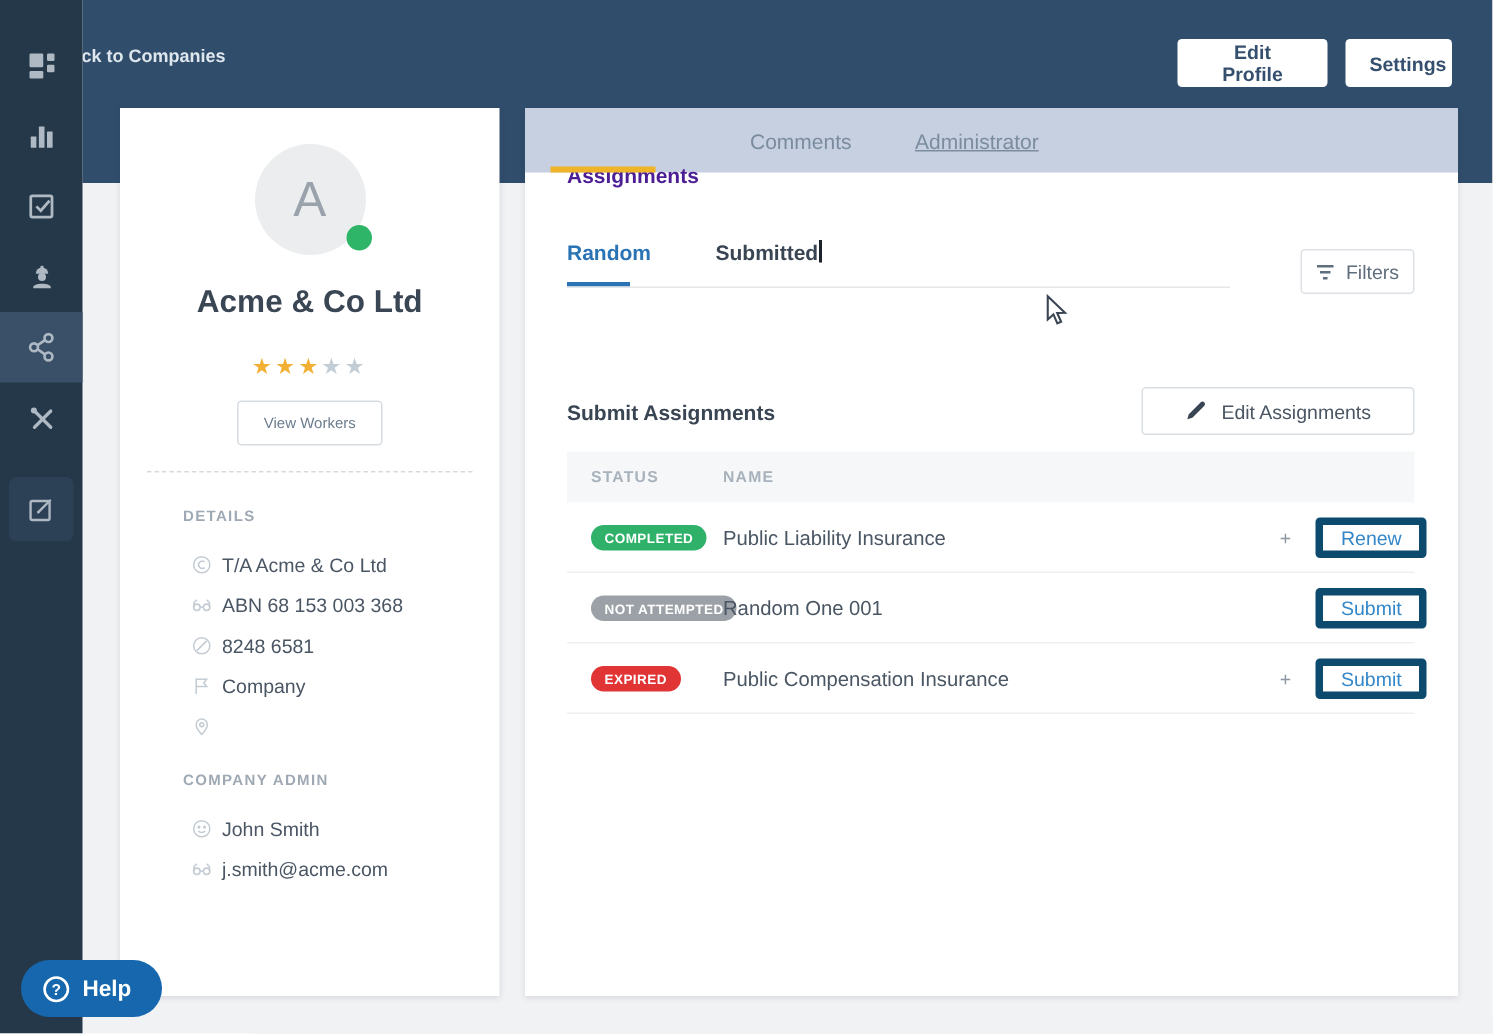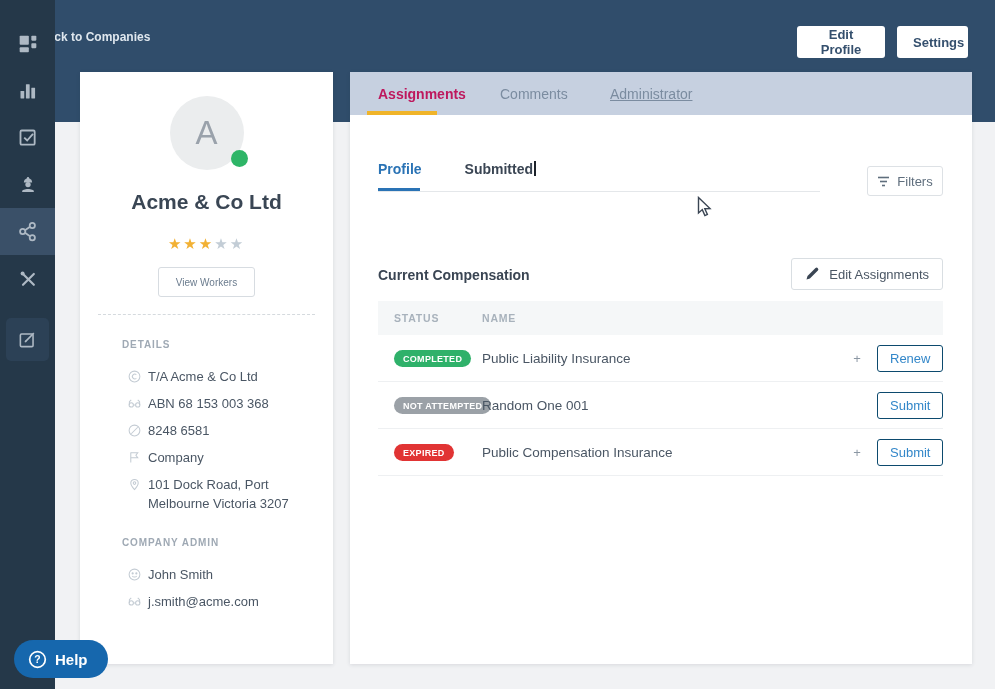--- a/index.html
+++ b/index.html
@@ -21,21 +21,21 @@
     position:absolute; left:23px; top:30px;
     display:flex; align-items:center; gap:9px;
     color:#dfe7ee; font-size:12px; font-weight:bold; cursor:pointer;
   }
   .top-btn {
     position:absolute; top:26px; height:32px;
     background:#fff; border:none; border-radius:3px;
     font-family:inherit; font-size:13px; font-weight:600; color:#35506e;
     cursor:pointer; padding:0 16px;
   }
-  .btn-edit-profile { right:110px; width:88px; }
+  .btn-edit-profile { right:110px; width:100px; }
   .btn-settings { right:27px; width:71px; }
 
   
   .sidebar {
     position:absolute; left:0; top:0; width:55px; height:689px;
     background:var(--sidebar-bg,#253849); z-index:5;
     display:flex; flex-direction:column; align-items:stretch;
   }
   .side-item {
     height:47px; display:flex; align-items:center; justify-content:center;
@@ -98,21 +98,21 @@
   
   .main-panel {
     position:absolute; left:350px; top:72px; width:622px; height:592px;
     background:#fff; box-shadow:0 1px 4px rgba(30,40,60,.12);
   }
   .tabstrip {
     position:absolute; left:0; top:0; right:0; height:43px;
     background:var(--tabstrip-bg,#c6d0e0);
   }
   .tab { position:absolute; top:14px; font-size:14px; cursor:pointer; color:#7b8ca0; }
-  .tab.active { color:#be185d; font-weight:bold; }
+  .tab.active { color:#4c1d95; font-weight:bold;margin-top:23px; }
   .tab-assignments { left:28px; }
   .tab-comments { left:150px; }
   .tab-administrator { left:260px;text-decoration:underline; }
   .tab-underline {
     position:absolute; left:17px; bottom:0; width:70px; height:4px;
     background:var(--accent-yellow,#f0b429);
   }
 
   .subtabs { position:absolute; left:28px; top:88px; }
   .subtab { display:inline-block; font-size:14px; font-weight:600; cursor:pointer; }
@@ -136,21 +136,21 @@
     font-family:inherit; font-size:13px; color:#5f6e7d; cursor:pointer;
   }
 
   .assign-title {
     position:absolute; left:28px; top:195px;
     font-size:14px; font-weight:bold; color:#3a4553;
   }
   .edit-assign-btn {
     position:absolute; top:186px; right:29px; height:32px;
     background:#fff; border:1px solid #d9dee2; border-radius:3px;
-    display:flex; align-items:center; gap:10px; padding:0 13px;
+    display:flex; align-items:center; gap:10px; padding:0 28px;
     font-family:inherit; font-size:13px; color:#4a5664; cursor:pointer;
   }
 
   .assign-table { position:absolute; left:28px; right:29px; top:229px; }
   .t-header {
     height:34px; background:#f5f7f8; display:flex; align-items:center;
     font-size:10.5px; font-weight:bold; letter-spacing:.8px; color:#a8b2bc;
   }
   .t-row {
     height:47px; display:flex; align-items:center; border-bottom:1px solid #eef0f2;
@@ -162,21 +162,21 @@
   .col-action { width:66px; flex:0 0 auto; display:flex; justify-content:flex-start; }
   .pill {
     display:inline-block; border-radius:9px; padding:4px 9px 3px;
     font-size:9px; font-weight:bold; letter-spacing:.3px; color:#fff; white-space:nowrap;
   }
   .pill.green { background:var(--status-completed,#2fb16a); }
   .pill.gray  { background:var(--status-not-attempted,#9ba1a7); }
   .pill.red   { background:var(--status-expired,#e13434); }
   .action-btn {
     height:27px; padding:0 12px; background:#fff;
-    border:1px solid #0c4a6e; border-radius:3px;
+    border:5px solid #0c4a6e; border-radius:3px;
     font-family:inherit; font-size:13px; color:var(--action-blue,#3387c9); cursor:pointer;
   }
 
   .mouse-cursor { position:absolute; left:697px; top:196px; z-index:20; pointer-events:none; }
 </style>
 </head>
 <body>
 
 <div class="topband"></div>
 
@@ -321,21 +321,20 @@
       </span>
       <span class="d-text">Company</span>
     </div>
     <div class="detail-item">
       <span class="d-icon">
         <svg width="13" height="13" viewBox="0 0 14 14" fill="none" stroke="currentColor" stroke-width="1.1">
             <path d="M7 1.5a4 4 0 0 1 4 4c0 2.8-4 7-4 7s-4-4.2-4-7a4 4 0 0 1 4-4z"></path>
             <circle cx="7" cy="5.5" r="1.4"></circle>
           </svg>
       </span>
-      <span class="d-text">101 Dock Road, Port Melbourne Victoria 3207</span>
     </div>
   </div>
 
   <div class="section-label">COMPANY ADMIN</div>
   <div class="detail-list">
     <div class="detail-item">
       <span class="d-icon">
         <svg width="13" height="13" viewBox="0 0 14 14" fill="none" stroke="currentColor" stroke-width="1.1">
             <circle cx="7" cy="7" r="5.8"></circle>
             <circle cx="5" cy="5.8" r="0.6" fill="currentColor"></circle>
@@ -360,37 +359,37 @@
 
 <div class="main-panel">
   <div class="tabstrip">
     <div class="tab tab-assignments active">Assignments</div>
     <div class="tab tab-comments">Comments</div>
     <div class="tab tab-administrator">Administrator</div>
     <div class="tab-underline"></div>
   </div>
 
   <div class="subtabs">
-    <span class="subtab subtab-current">Profile</span><span class="subtab subtab-submitted">Submitted</span><span class="text-caret"></span>
+    <span class="subtab subtab-current">Random</span><span class="subtab subtab-submitted">Submitted</span><span class="text-caret"></span>
   </div>
   <div class="subtab-active-bar"></div>
   <div class="subtab-divider"></div>
 
   <button class="filters-btn">
     <span>
       <svg width="13" height="11" viewBox="0 0 13 11" stroke="#5f6e7d" stroke-width="1.6">
           <line x1="1" y1="1.5" x2="12" y2="1.5"></line>
           <line x1="3" y1="5.5" x2="10" y2="5.5"></line>
           <line x1="5" y1="9.5" x2="8" y2="9.5"></line>
         </svg>
     </span>
     <span>Filters</span>
   </button>
 
-  <div class="assign-title">Current Compensation</div>
+  <div class="assign-title">Submit Assignments</div>
   <button class="edit-assign-btn">
     <span>
       <svg width="14" height="14" viewBox="0 0 14 14" fill="#3a4553">
           <path d="M1.5 12.5l1-3.4 8-8a1.7 1.7 0 0 1 2.4 2.4l-8 8z"></path>
         </svg>
     </span>
     <span>Edit Assignments</span>
   </button>
 
   <div class="assign-table">

